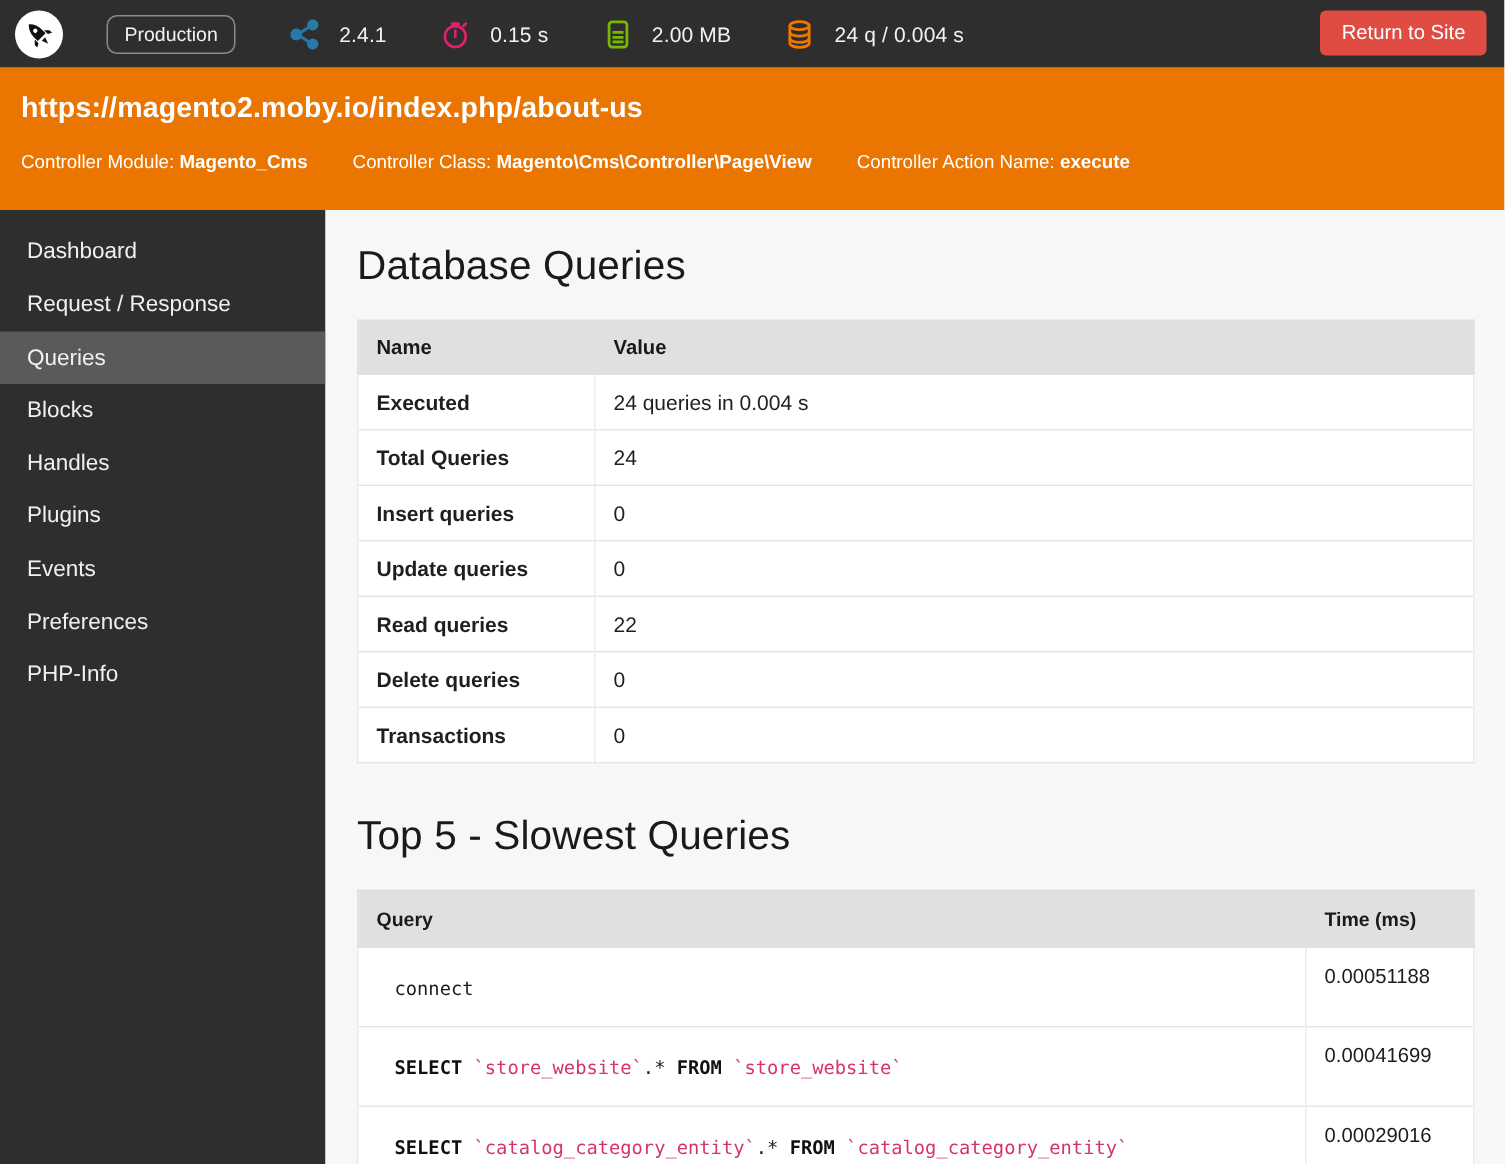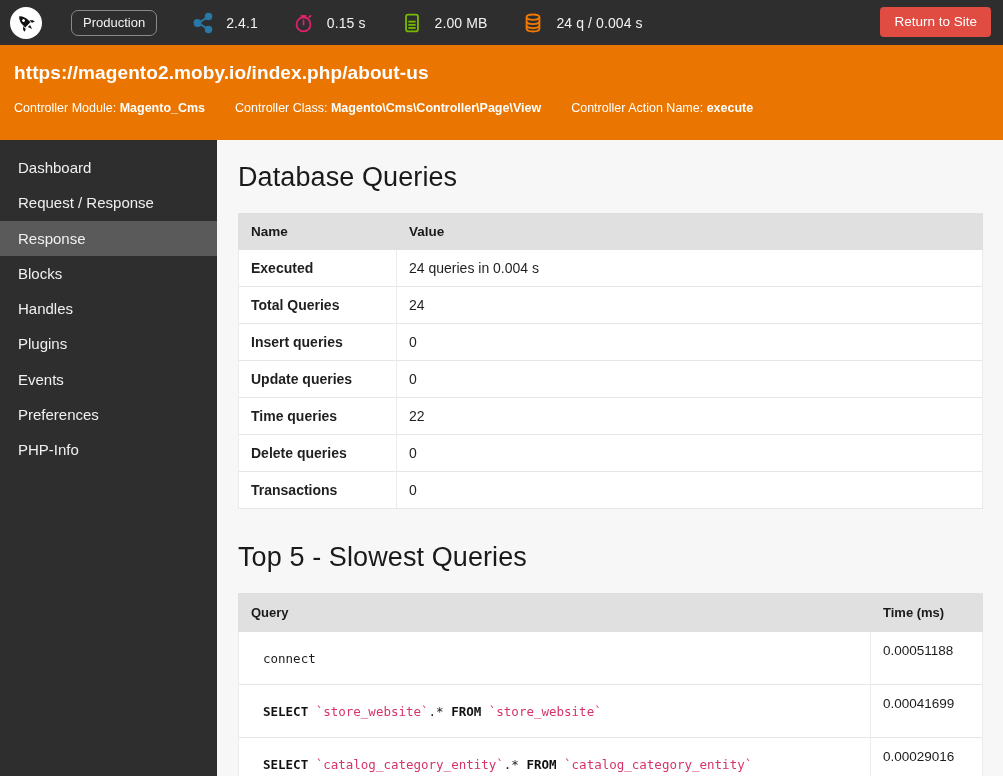--- a/index.html
+++ b/index.html
@@ -293,21 +293,21 @@
       <span class="val">execute</span>
     </span>
   </div>
 </div>
 
 <div class="body-wrap">
 
   <nav class="sidebar">
     <div class="side-item">Dashboard</div>
     <div class="side-item">Request / Response</div>
-    <div class="side-item active">Response</div>
+    <div class="side-item active">Queries</div>
     <div class="side-item">Blocks</div>
     <div class="side-item">Handles</div>
     <div class="side-item">Plugins</div>
     <div class="side-item">Events</div>
     <div class="side-item">Preferences</div>
     <div class="side-item">PHP-Info</div>
   </nav>
 
   <main class="content">
 
@@ -331,21 +331,21 @@
         </tr>
         <tr>
           <td class="name-cell">Insert queries</td>
           <td>0</td>
         </tr>
         <tr>
           <td class="name-cell">Update queries</td>
           <td>0</td>
         </tr>
         <tr>
-          <td class="name-cell">Time queries</td>
+          <td class="name-cell">Read queries</td>
           <td>22</td>
         </tr>
         <tr>
           <td class="name-cell">Delete queries</td>
           <td>0</td>
         </tr>
         <tr>
           <td class="name-cell">Transactions</td>
           <td>0</td>
         </tr>

